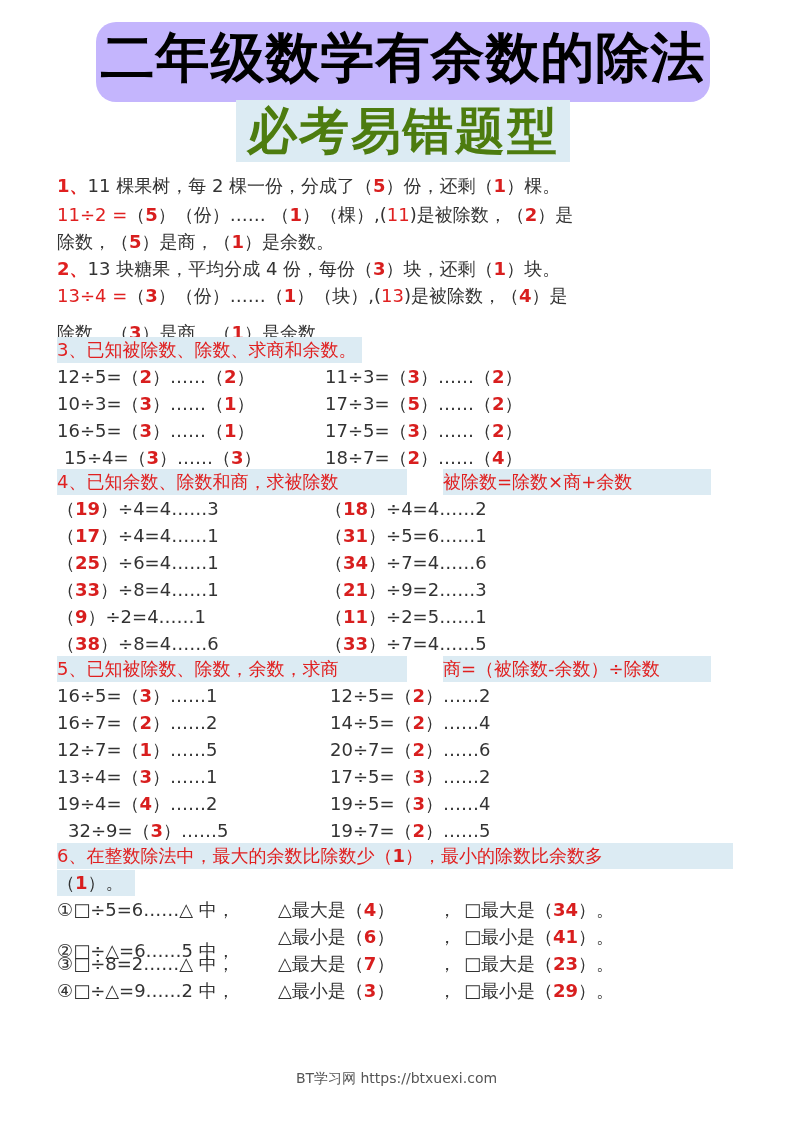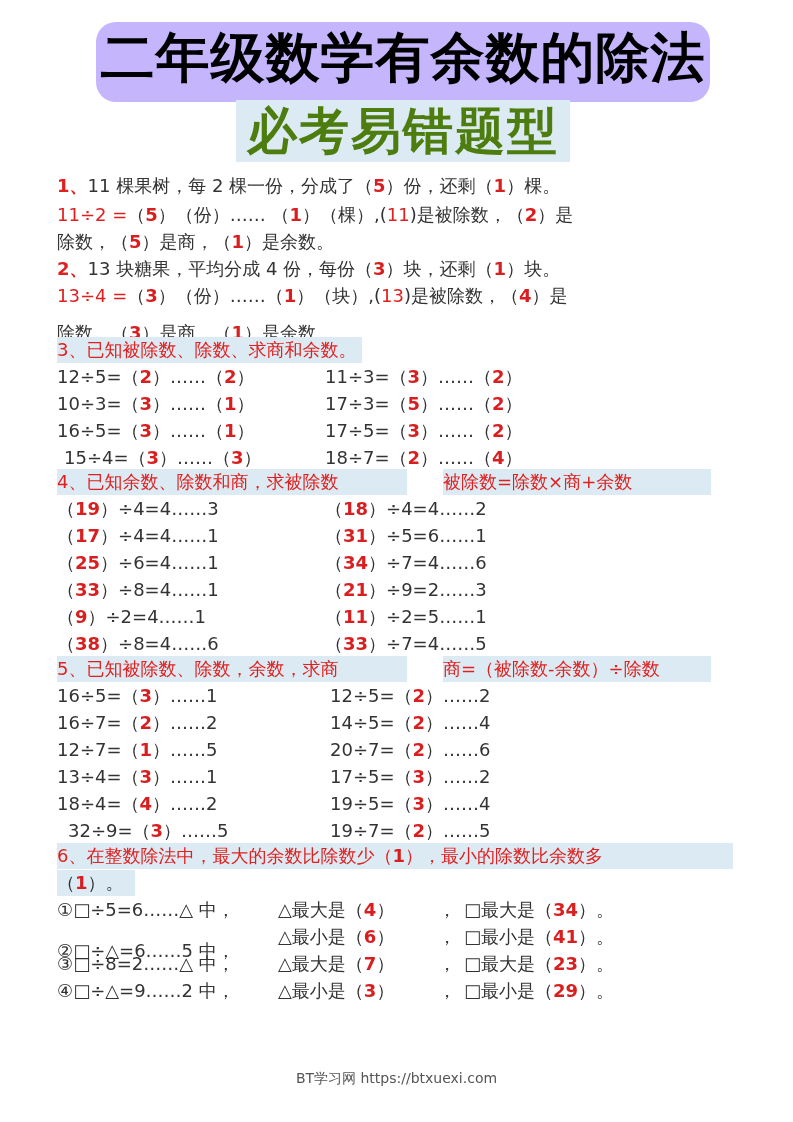--- a/index.html
+++ b/index.html
@@ -79,21 +79,21 @@
     <div class="col2" style="left: 325px; top: 631px;"><span>（</span><span class="ans">33</span><span>）÷7=4……5</span></div>
   </div>
 
 <div class="line hl sec" style="top:656px; width:350px;">5、已知被除数、除数，余数，求商</div>
 <div class="col2 hl sec" style="left:443px; top:656px; width:268px;">商=（被除数-余数）÷除数</div>
 <div id="q5-left">
     <div class="col2" style="left: 57px; top: 683px;"><span>16÷5=（</span><span class="ans">3</span><span>）……1</span></div>
     <div class="col2" style="left: 57px; top: 710px;"><span>16÷7=（</span><span class="ans">2</span><span>）……2</span></div>
     <div class="col2" style="left: 57px; top: 737px;"><span>12÷7=（</span><span class="ans">1</span><span>）……5</span></div>
     <div class="col2" style="left: 57px; top: 764px;"><span>13÷4=（</span><span class="ans">3</span><span>）……1</span></div>
-    <div class="col2" style="left: 57px; top: 791px;"><span>18÷4=（</span><span class="ans">4</span><span>）……2</span></div>
+    <div class="col2" style="left: 57px; top: 791px;"><span>19÷4=（</span><span class="ans">4</span><span>）……2</span></div>
     <div class="col2" style="left: 40px; top: 818px; margin-left: 28px;"><span>32÷9=（</span><span class="ans">3</span><span>）……5</span></div>
   </div>
 <div id="q5-right">
     <div class="col2" style="left: 330px; top: 683px;"><span>12÷5=（</span><span class="ans">2</span><span>）……2</span></div>
     <div class="col2" style="left: 330px; top: 710px;"><span>14÷5=（</span><span class="ans">2</span><span>）……4</span></div>
     <div class="col2" style="left: 330px; top: 737px;"><span>20÷7=（</span><span class="ans">2</span><span>）……6</span></div>
     <div class="col2" style="left: 330px; top: 764px;"><span>17÷5=（</span><span class="ans">3</span><span>）……2</span></div>
     <div class="col2" style="left: 330px; top: 791px;"><span>19÷5=（</span><span class="ans">3</span><span>）……4</span></div>
     <div class="col2" style="left: 330px; top: 818px;"><span>19÷7=（</span><span class="ans">2</span><span>）……5</span></div>
   </div>

